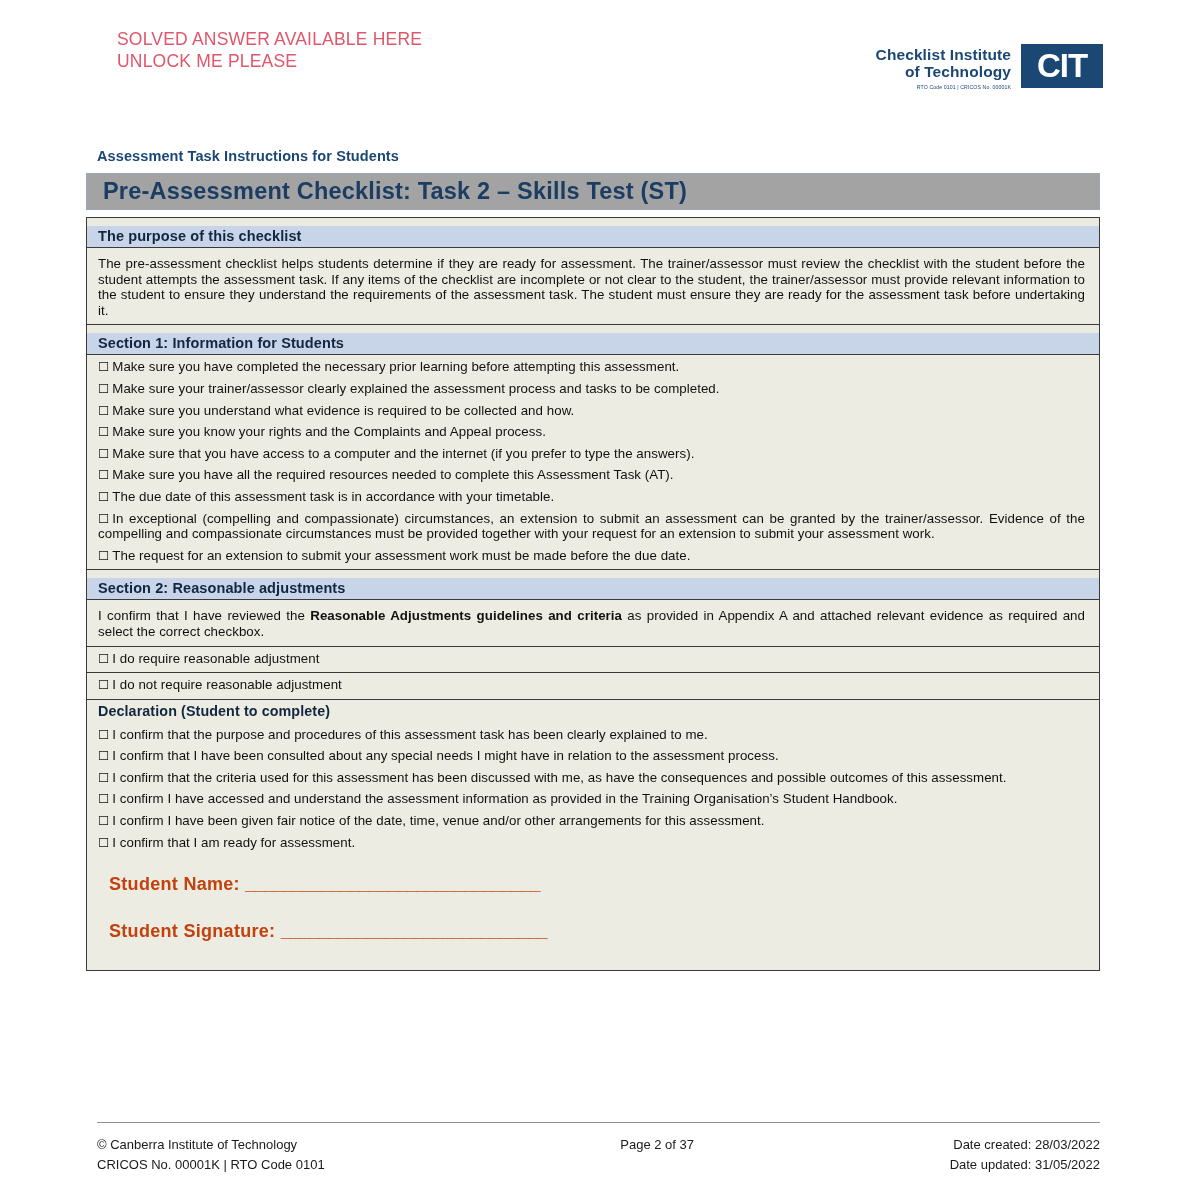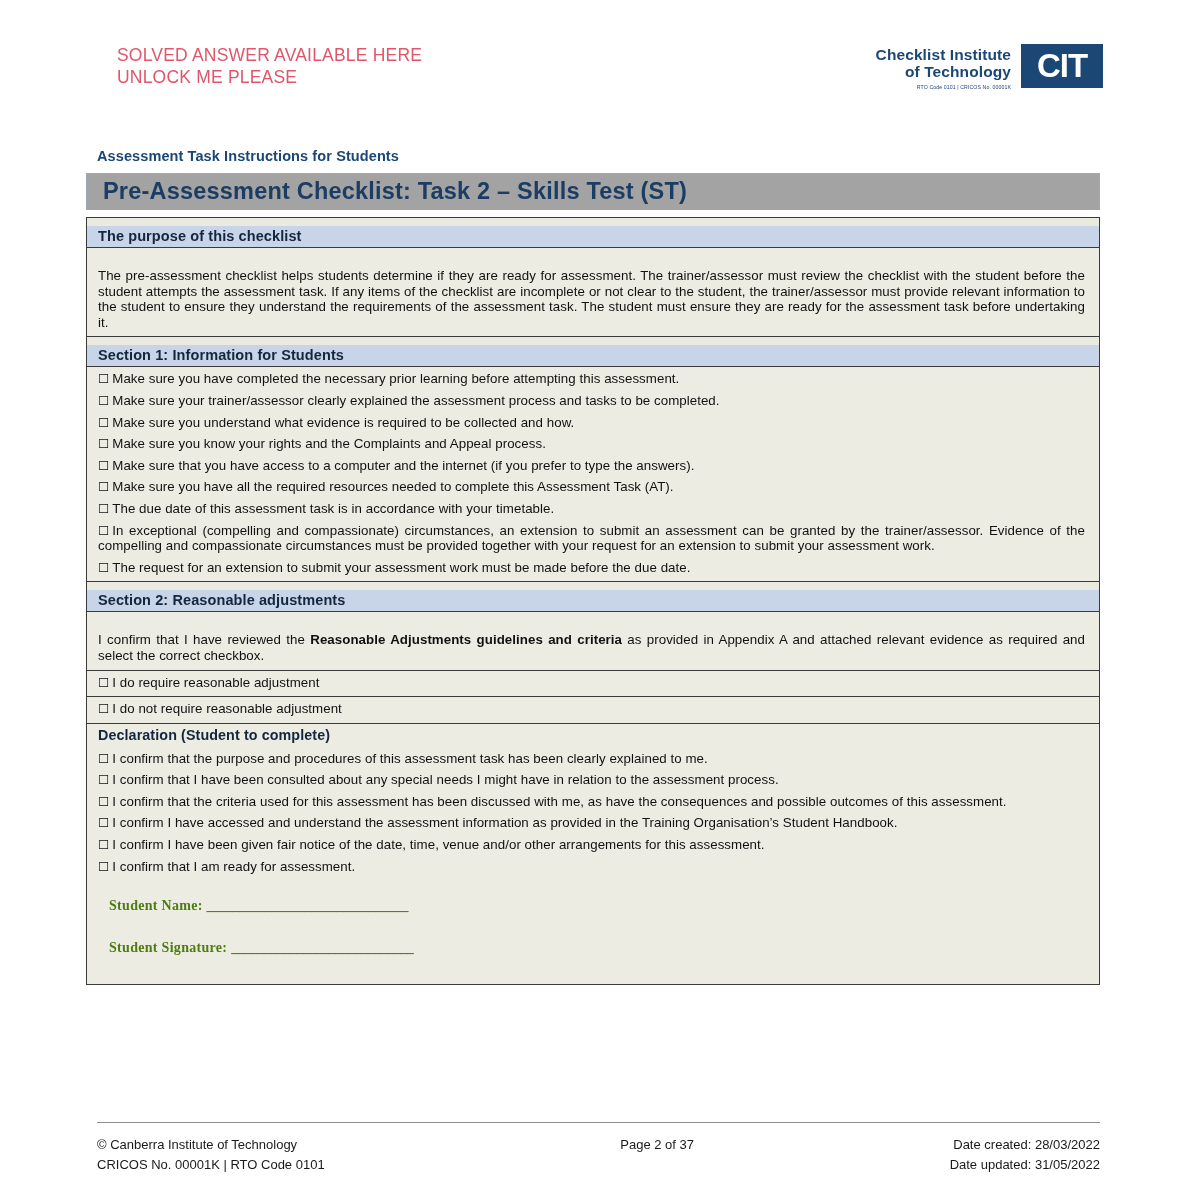--- a/index.html
+++ b/index.html
@@ -19,21 +19,21 @@
     position: absolute;
     left: 0; top: 0;
     width: 1200px;
     height: 1200px;
   }
 
   
   .watermark {
     position: absolute;
     left: 117px;
-    top: 44px;
+    top: 28px;
     color: #e0566a;
     font-size: 17.5px;
     line-height: 22px;
     letter-spacing: 0.2px;
     font-family: "Liberation Sans", sans-serif;
     white-space: pre-line;
   }
   .logo {
     position: absolute;
     right: 97px;
@@ -137,21 +137,21 @@
     background: #edece3;
     border-bottom: 1px solid #3a3a3a;
     padding: 4px 14px 6px 11px;
   }
   .row-body.last { border-bottom: none; }
   .para {
     font-size: 13.3px;
     line-height: 15.6px;
     text-align: justify;
     color: #111111;
-    margin: 16px 0 0 0;
+    margin: 4px 0 0 0;
     letter-spacing: 0.05px;
   }
   .item {
     font-size: 13.3px;
     line-height: 15.6px;
     text-align: justify;
     color: #111111;
     margin: 0 0 6px 0;
     letter-spacing: 0.05px;
   }
@@ -168,26 +168,25 @@
     color: #12263f;
     padding: 3px 0 4px 11px;
     border-bottom: none;
     letter-spacing: 0.1px;
   }
   .sig-block {
     padding: 18px 14px 18px 11px;
     background: #edece3;
   }
   .sig-line {
-    font-size: 14px;
-    font-weight: bold;
-    color: #4d7c0f;
+    font-size: 18px;
+    font-weight: bold;
+    color: #c2410c;
     letter-spacing: 0.3px;
     margin-bottom: 26px;
-    font-family: Liberation Serif, serif;
   }
   .sig-line:last-child { margin-bottom: 4px; }
   .sig-line .rule {
     font-weight: bold;
     letter-spacing: -0.5px;
   }
   b.inline { font-weight: bold; }
 
   
   .footer-rule {

